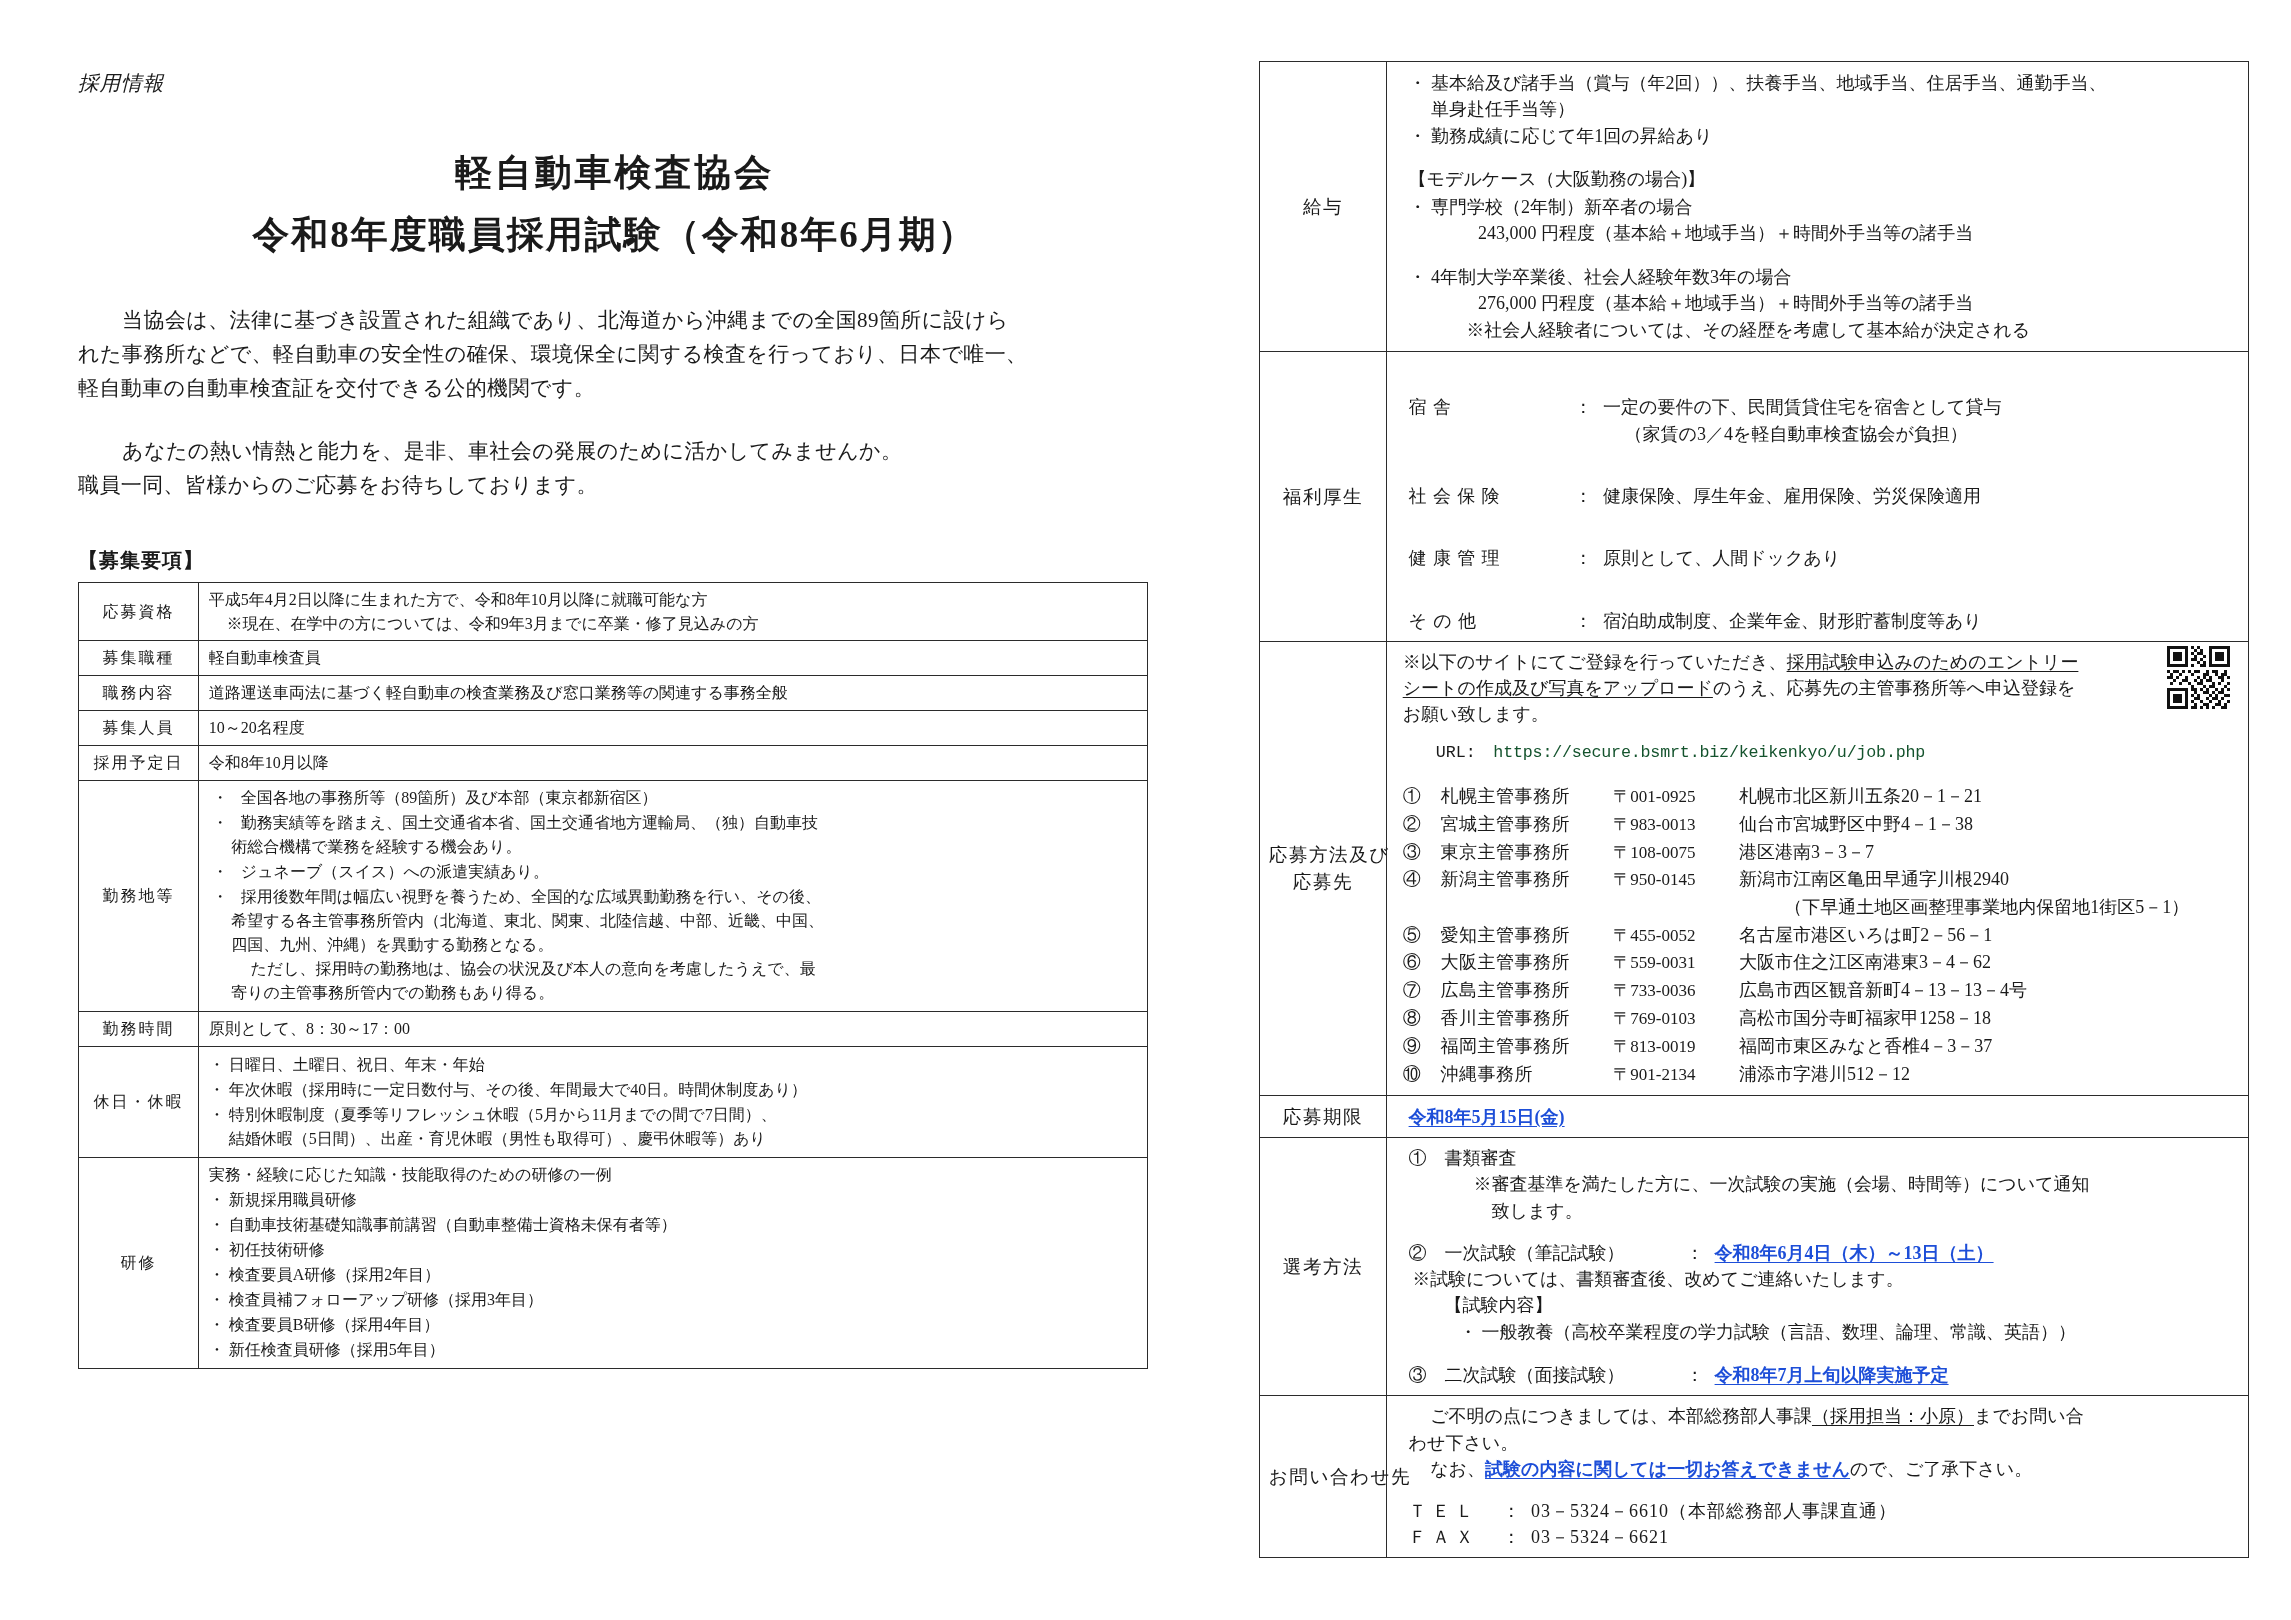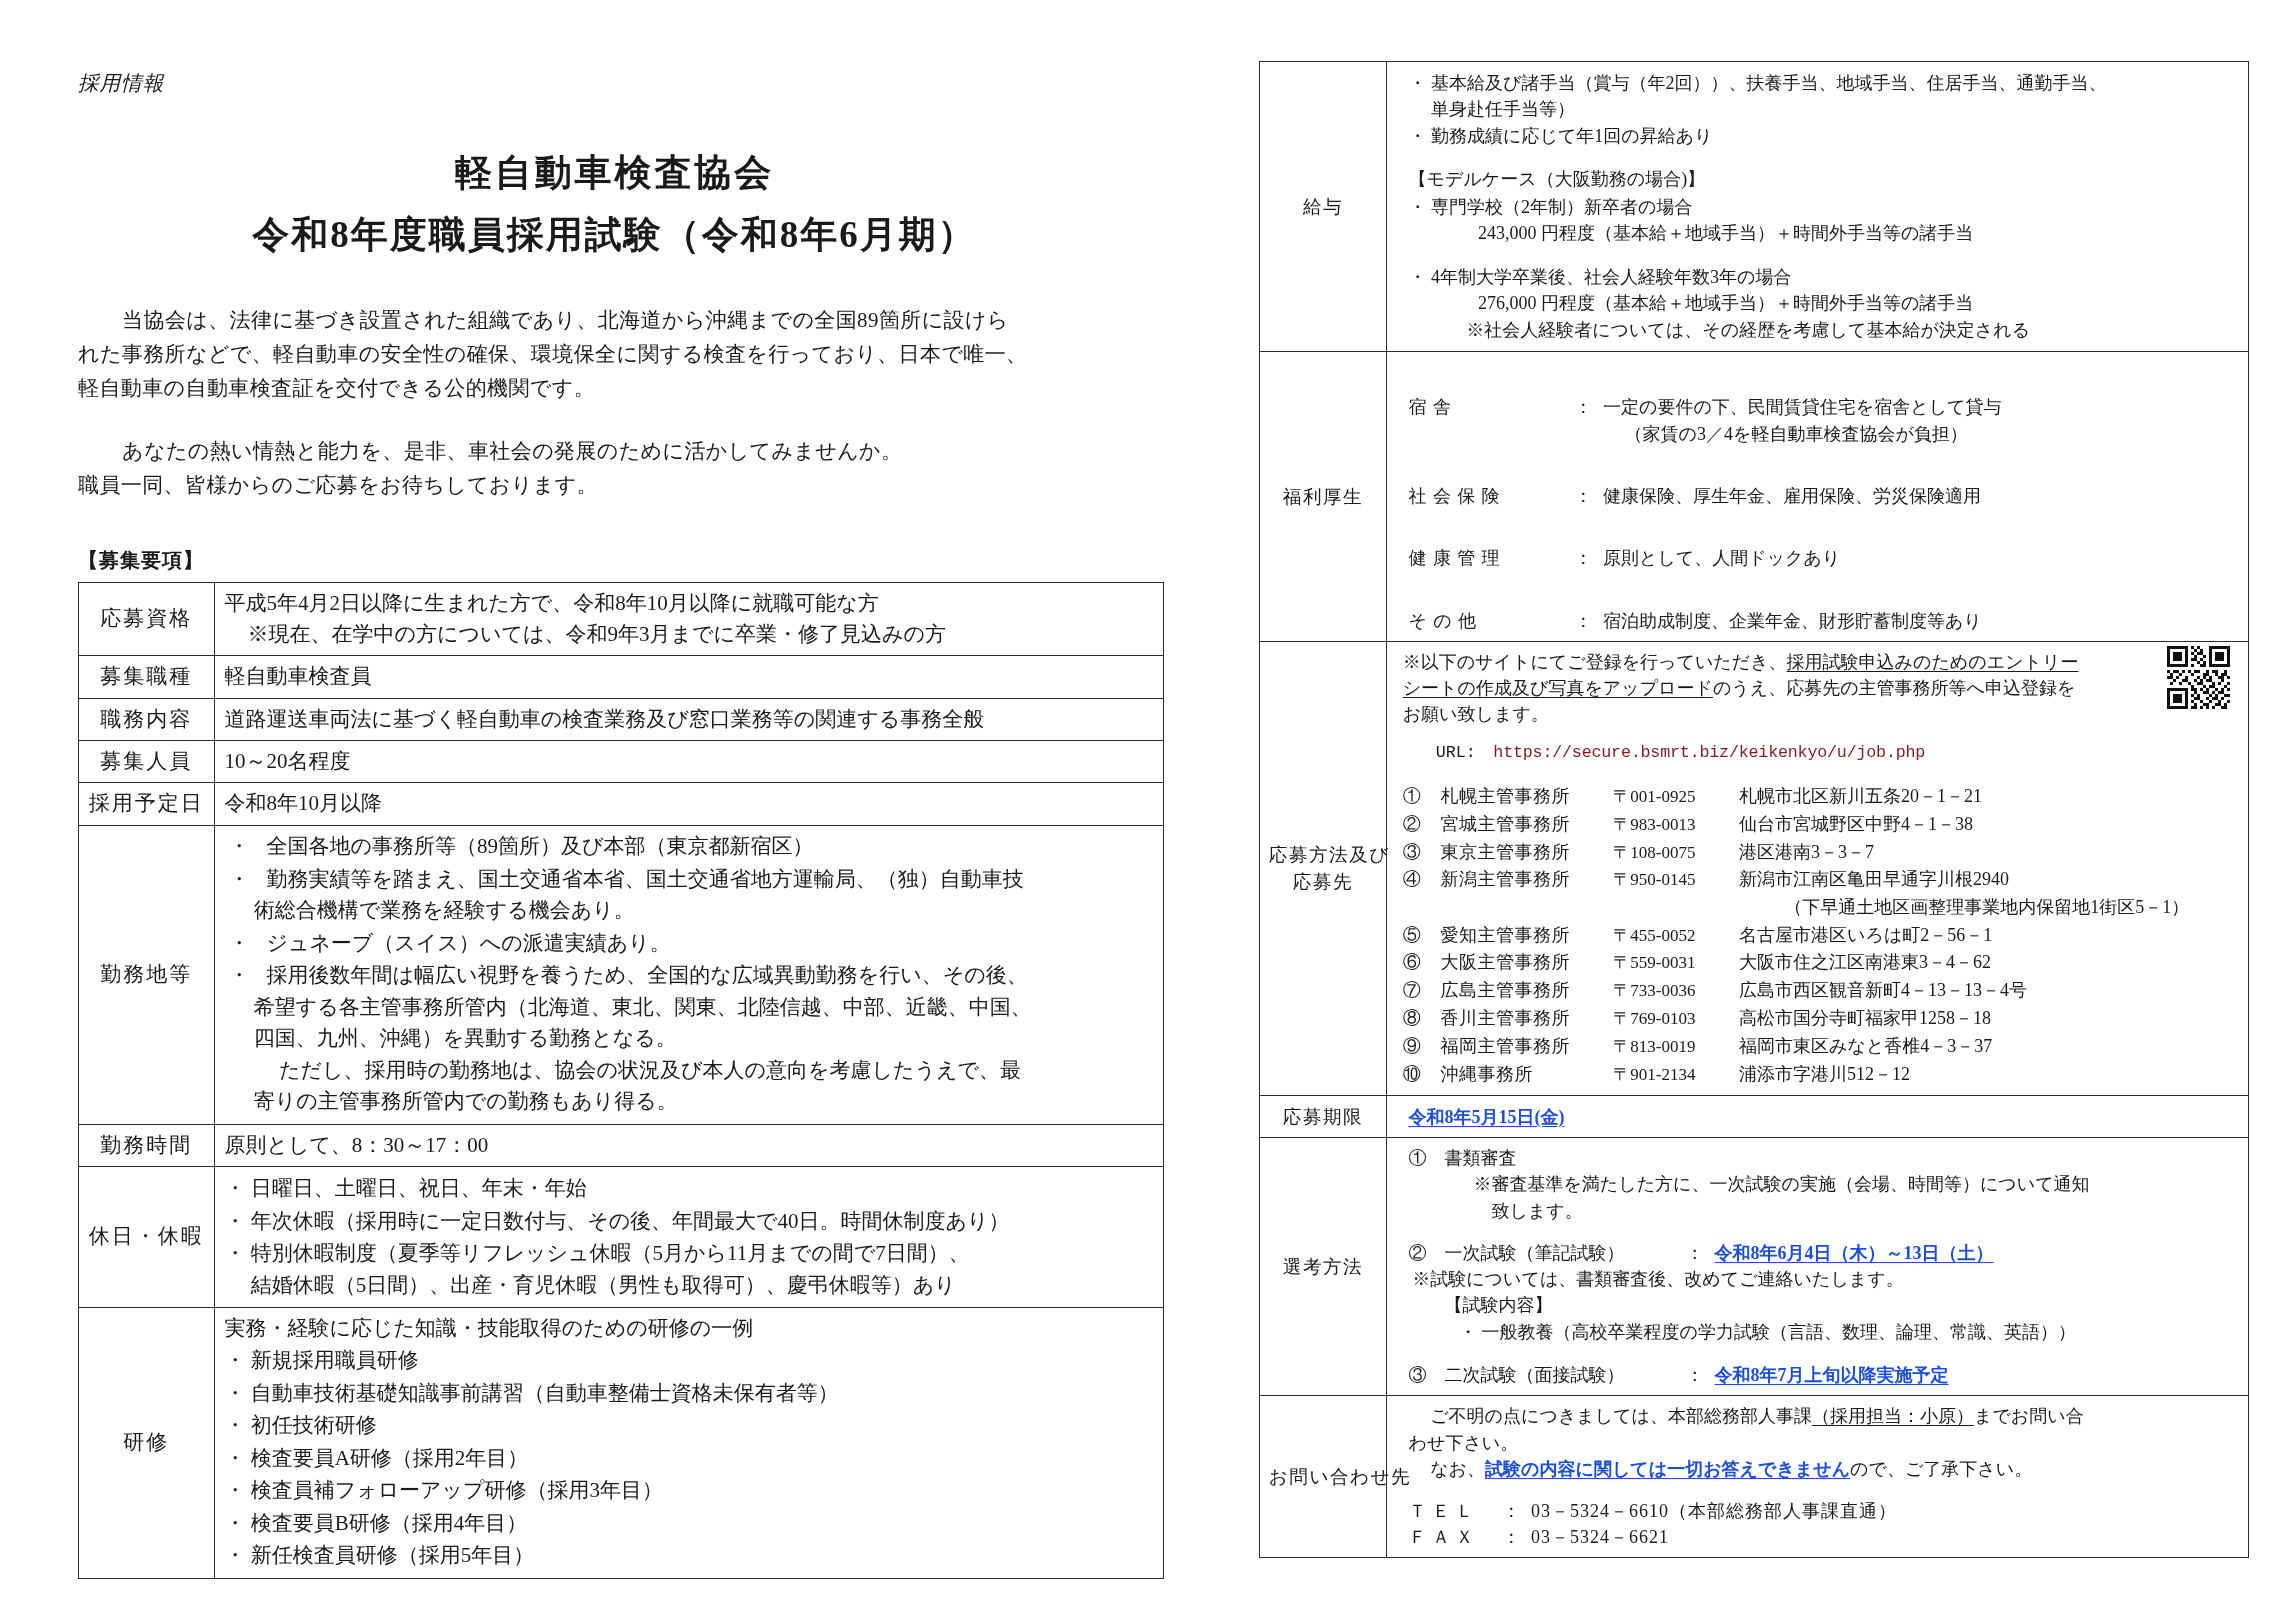--- a/index.html
+++ b/index.html
@@ -71,21 +71,21 @@
     margin-top: 45px;
     margin-bottom: 7.8px;
     font-size: 20px;
     font-weight: bold;
     letter-spacing: 1px;
   }
 
   table.grid {
     border-collapse: collapse;
     table-layout: fixed;
-    font-size: 21px;
+    font-size: 16px;
     line-height: 1.5;
   }
   table.grid td {
     border: 1.6px solid #2b2b2b;
     padding: 4.9px 9.8px;
     vertical-align: middle;
   }
   .lbl {
     text-align: center;
     letter-spacing: 2px;
@@ -149,21 +149,21 @@
     color: #1d4ed8;
     text-decoration: underline;
     text-underline-offset: 2.9px;
     font-weight: bold;
   }
   .ul-plain {
     text-decoration: underline;
     text-underline-offset: 2.9px;
   }
   .urlred {
-    color: #7f1d1d;
+    color: #14532d;
     font-family: "Liberation Mono", "DejaVu Sans Mono", monospace;
     font-size: 16.7px;
     letter-spacing: -0.2px;
   }
   .urllabel {
     font-family: "Liberation Mono", "DejaVu Sans Mono", monospace;
     font-size: 16.7px;
   }
 
   .urlrow {

